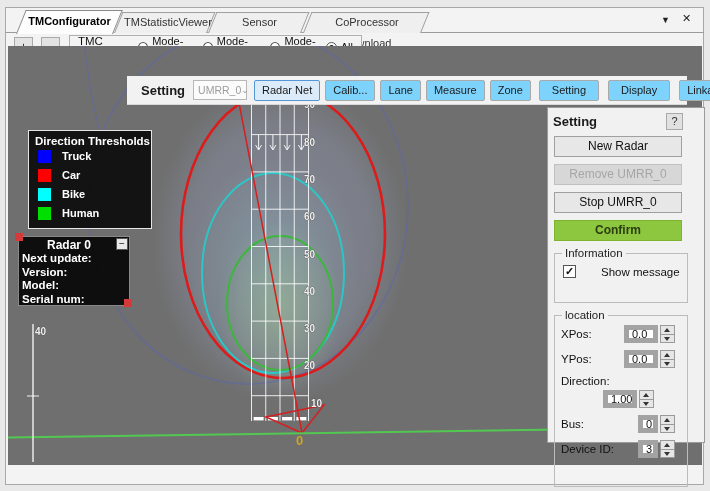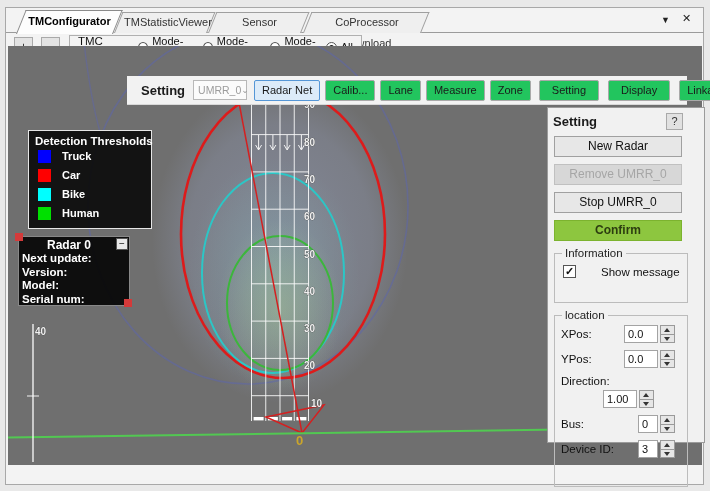--- a/index.html
+++ b/index.html
@@ -46,21 +46,21 @@
   .radarbox .rline { font-size:11.5px; font-weight:bold; color:#fff; line-height:13.5px; padding-left:3px; }
   .minbtn { position:absolute; right:1px; top:1px; width:12px; height:12px; background:#e8e8e8; border:1px solid #555; color:#111; font-size:10px; line-height:10px; text-align:center; }
   .handle { position:absolute; width:8px; height:8px; background:#d43a3a; z-index:5; }
 
   
   .toolbar { position:absolute; left:127px; top:76px; width:560px; height:29px; background:#f2f2f2; border-bottom:1px solid #d8d8d8; display:flex; align-items:center; padding-left:14px; z-index:6; }
   .toolbar .tlabel { font-size:13px; font-weight:600; color:#1a1a1a; margin-right:8px; }
   .combo { width:54px; height:20px; background:#fbfbfb; border:1px solid #b8b8b8; display:flex; align-items:center; justify-content:space-between; padding:0 4px; margin-right:7px; }
   .combo .cval { font-size:10.5px; color:#9c9c9c; }
   .combo .carr { font-size:9px; color:#999; line-height:8px; }
-  .tbtn { height:21px; background:#22c55e; border:1px solid #a9a9a9; border-radius:2px; font-size:11px; color:#1a1a1a; padding:0 7px; margin-right:5px; line-height:19px; white-space:nowrap; }
+  .tbtn { height:21px; background:#7dd3fc; border:1px solid #a9a9a9; border-radius:2px; font-size:11px; color:#1a1a1a; padding:0 7px; margin-right:5px; line-height:19px; white-space:nowrap; }
   .tbtn.active { background:#dcebf9; border-color:#5596d6; }
   .tbtn.wide { padding:0 12px; margin-right:9px; }
   .tbtn.wide1 { margin-left:3px; }
 
   
   .panel { position:absolute; left:547px; top:107px; width:158px; height:336px; background:#f1f1f1; border:1px solid #9b9b9b; z-index:6; padding:5px 0 0 5px; }
   .phead { display:flex; align-items:center; width:130px; margin-bottom:6px; }
   .phead .ptitle { font-size:13px; font-weight:600; color:#1a1a1a; flex:1; }
   .helpbtn { width:17px; height:17px; background:#e1e1e1; border:1px solid #a9a9a9; font-size:11px; color:#333; text-align:center; line-height:15px; }
   .pbtn { display:block; width:128px; height:21px; margin:0 0 7px 1px; background:#e7e7e7; border:1px solid #a0a0a0; font-size:12px; color:#111; text-align:center; line-height:19px; }
@@ -68,21 +68,21 @@
   .pbtn.confirm { background:#8dc63f; border-color:#7cb32f; color:#2c3d10; font-weight:600; }
   .group { position:relative; width:134px; border:1px solid #bcbcbc; margin:12px 0 0 1px; padding:9px 6px 16px 6px; }
   .group .gname { position:absolute; top:-7px; left:7px; background:#f1f1f1; padding:0 3px; font-size:11.5px; color:#222; }
   .cbrow { display:flex; align-items:center; gap:5px; margin:2px 0 8px 2px; }
   .cb { width:13px; height:13px; background:#fff; border:1px solid #555; font-size:11px; line-height:11px; text-align:center; color:#111; font-weight:bold; }
   .cbrow .cbl { font-size:11.5px; color:#111;margin-left:20px; }
   .fwbtn { display:block; width:118px; height:24px; background:#e3e3e3; border:1px solid #9e9e9e; font-size:11.5px; color:#111; line-height:22px; text-align:center; margin-left:1px; }
   .sprow { display:flex; align-items:center; margin-bottom:7px; padding-right:6px; }
   .sprow .slbl { font-size:11.5px; color:#111; flex:1; }
   .sgrp { display:flex; align-items:stretch; }
-  .sinput { width:34px; height:18px; border:1px solid #a3a3a3; background:#fff; font-family:"Liberation Sans",sans-serif; font-size:11px; color:#111; padding-left:3px; }
+  .sinput { width:34px; height:18px; border:5px solid #a3a3a3; background:#fff; font-family:"Liberation Sans",sans-serif; font-size:11px; color:#111; padding-left:3px; }
   .sinput.narrow { width:20px; }
   .spin { width:15px; height:18px; margin-left:2px; display:flex; flex-direction:column; }
   .spin div { flex:1; background:#e6e6e6; border:1px solid #9a9a9a; position:relative; }
   .spin div + div { border-top:none; }
   .spin .up::after, .spin .dn::after { content:""; position:absolute; left:3px; }
   .spin .up::after { top:2px; border-left:3px solid transparent; border-right:3px solid transparent; border-bottom:4px solid #333; }
   .spin .dn::after { top:2px; border-left:3px solid transparent; border-right:3px solid transparent; border-top:4px solid #333; }
   .dirrow { margin-left:42px; }
   .dirlabel { font-size:11.5px; color:#111; margin:2px 0 3px 0; }
 </style>
@@ -205,21 +205,21 @@
         <text class="svgtxt" x="296" y="286">30</text>
         <text class="svgtxt" x="296" y="323">20</text>
         <text class="svgtxt" x="303" y="361">10</text>
       </g>
       <text x="288" y="399" font-size="13" font-weight="bold" fill="#caa52a">0</text>
       <text class="svgtxt" x="27" y="289">40</text>
       <text x="691" y="388" text-anchor="end" font-size="10.5" font-weight="bold" fill="#55bb55">Polygon</text>
     </svg>
 
     <div class="legend">
-      <div class="ltitle">Detection Thresholds</div>
+      <div class="ltitle">Direction Thresholds</div>
       <div class="lrow">
         <span class="sw" style="background: rgb(0, 0, 255);"></span>
         <span class="ltxt">Truck</span>
       </div>
       <div class="lrow">
         <span class="sw" style="background: rgb(255, 0, 0);"></span>
         <span class="ltxt">Car</span>
       </div>
       <div class="lrow">
         <span class="sw" style="background: rgb(0, 255, 255);"></span>

